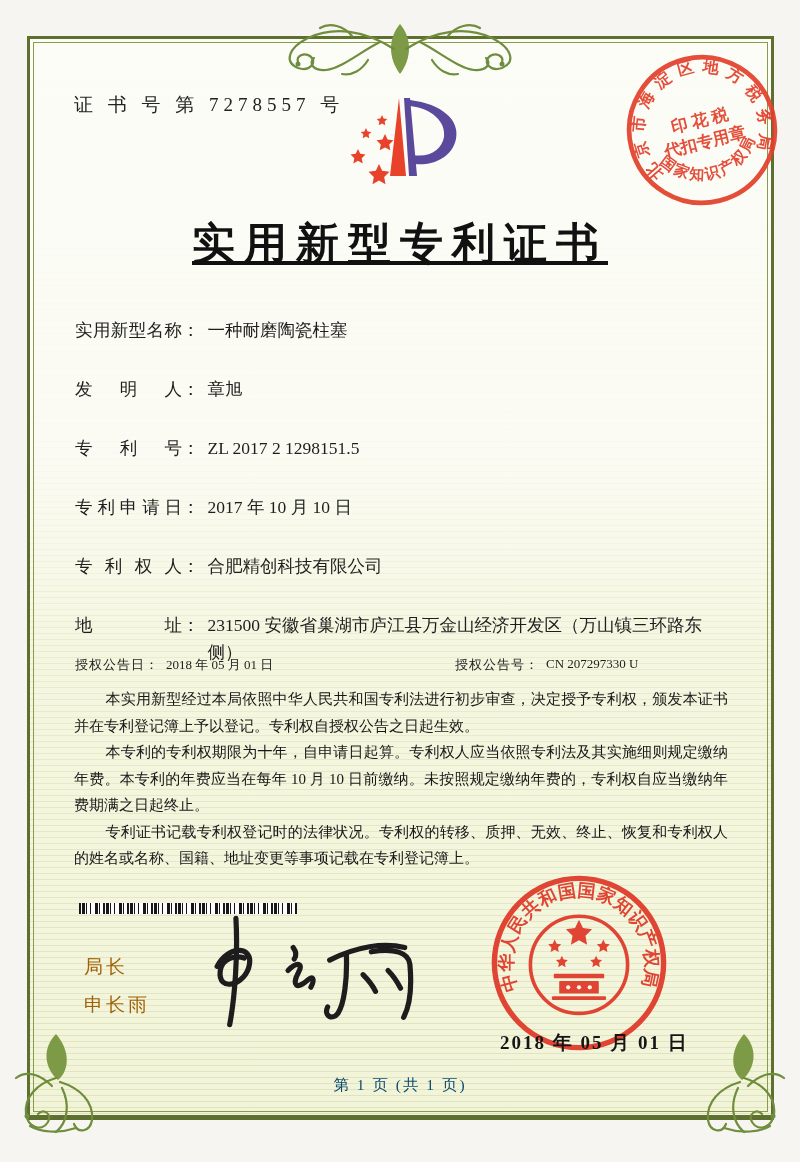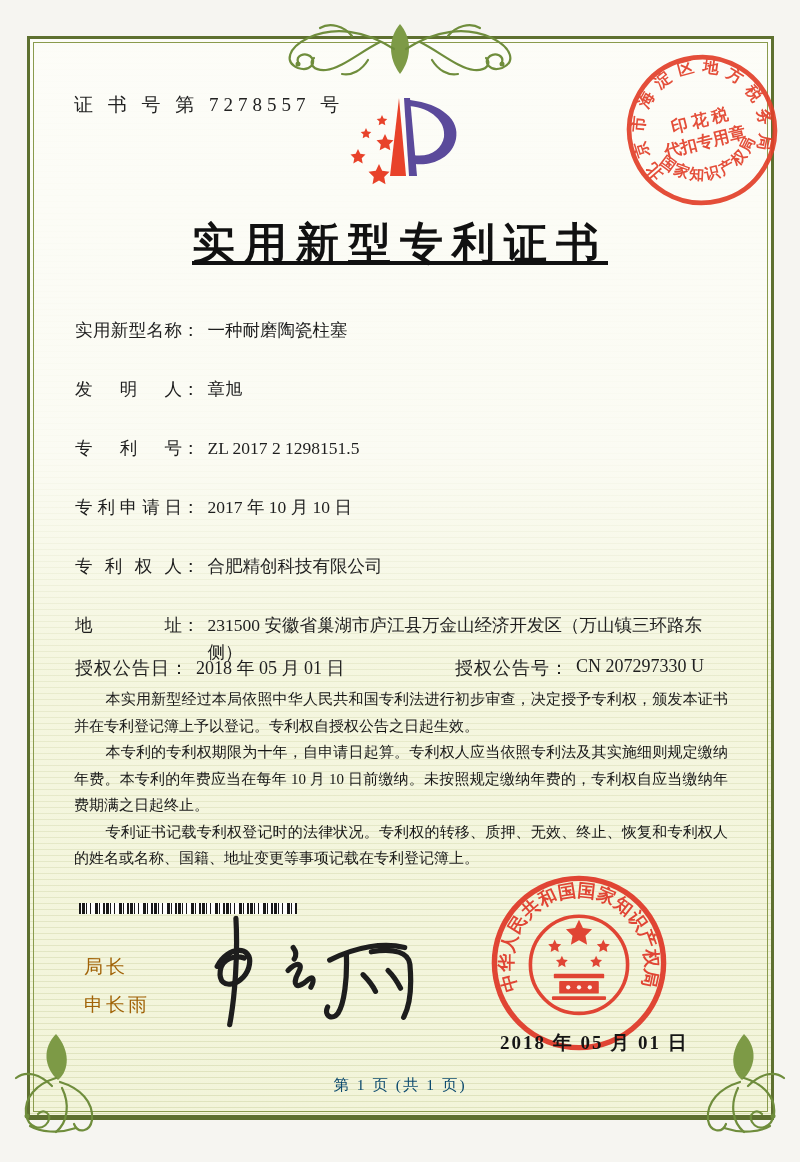--- a/index.html
+++ b/index.html
@@ -52,21 +52,21 @@
   .frow{display:flex;align-items:flex-start;}
   .frow .lbl{
     display:inline-block;width:107px;
     text-align:justify;text-align-last:justify;
     flex:none;white-space:nowrap;
   }
   .frow .colon{flex:none;margin-right:8px;}
   .frow .val{flex:1;line-height:27px;margin-top:-3px;}
   .grant-row{
     position:absolute;left:75px;top:656px;width:660px;
-    font-size:18px;display:flex;
+    font-size:13px;display:flex;
   }
   .grant-row .pair{display:flex;white-space:nowrap;}
   .grant-row .pair.left{width:380px;}
   .grant-row .gl{letter-spacing:1px;}
   .grant-row .gv{margin-left:8px;}
   .body-text{
     position:absolute;left:74px;top:686px;width:654px;
     font-size:15px;line-height:26.5px;text-align:justify;
     color:#171717;
   }

